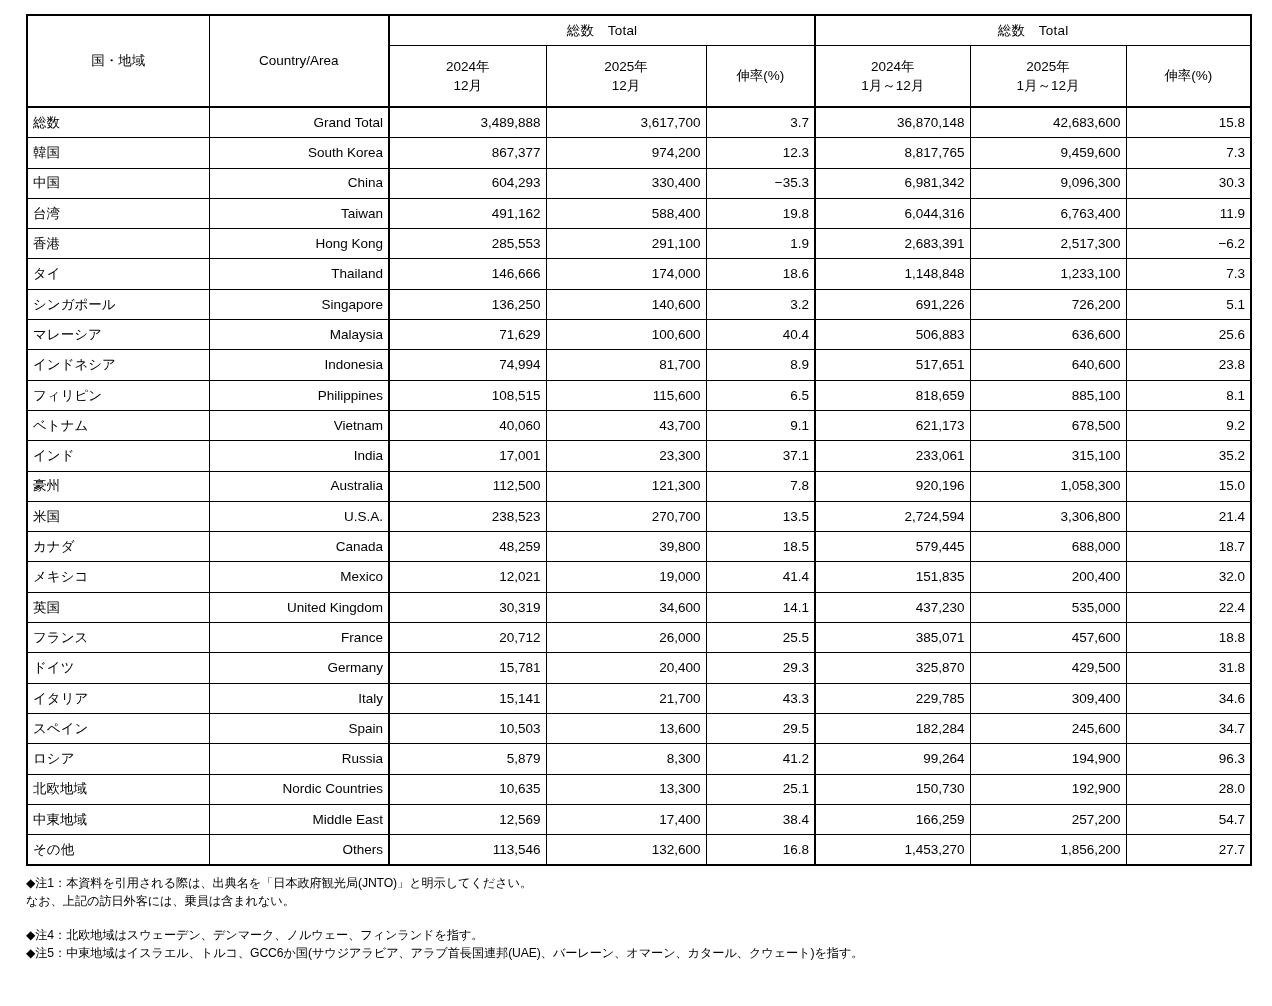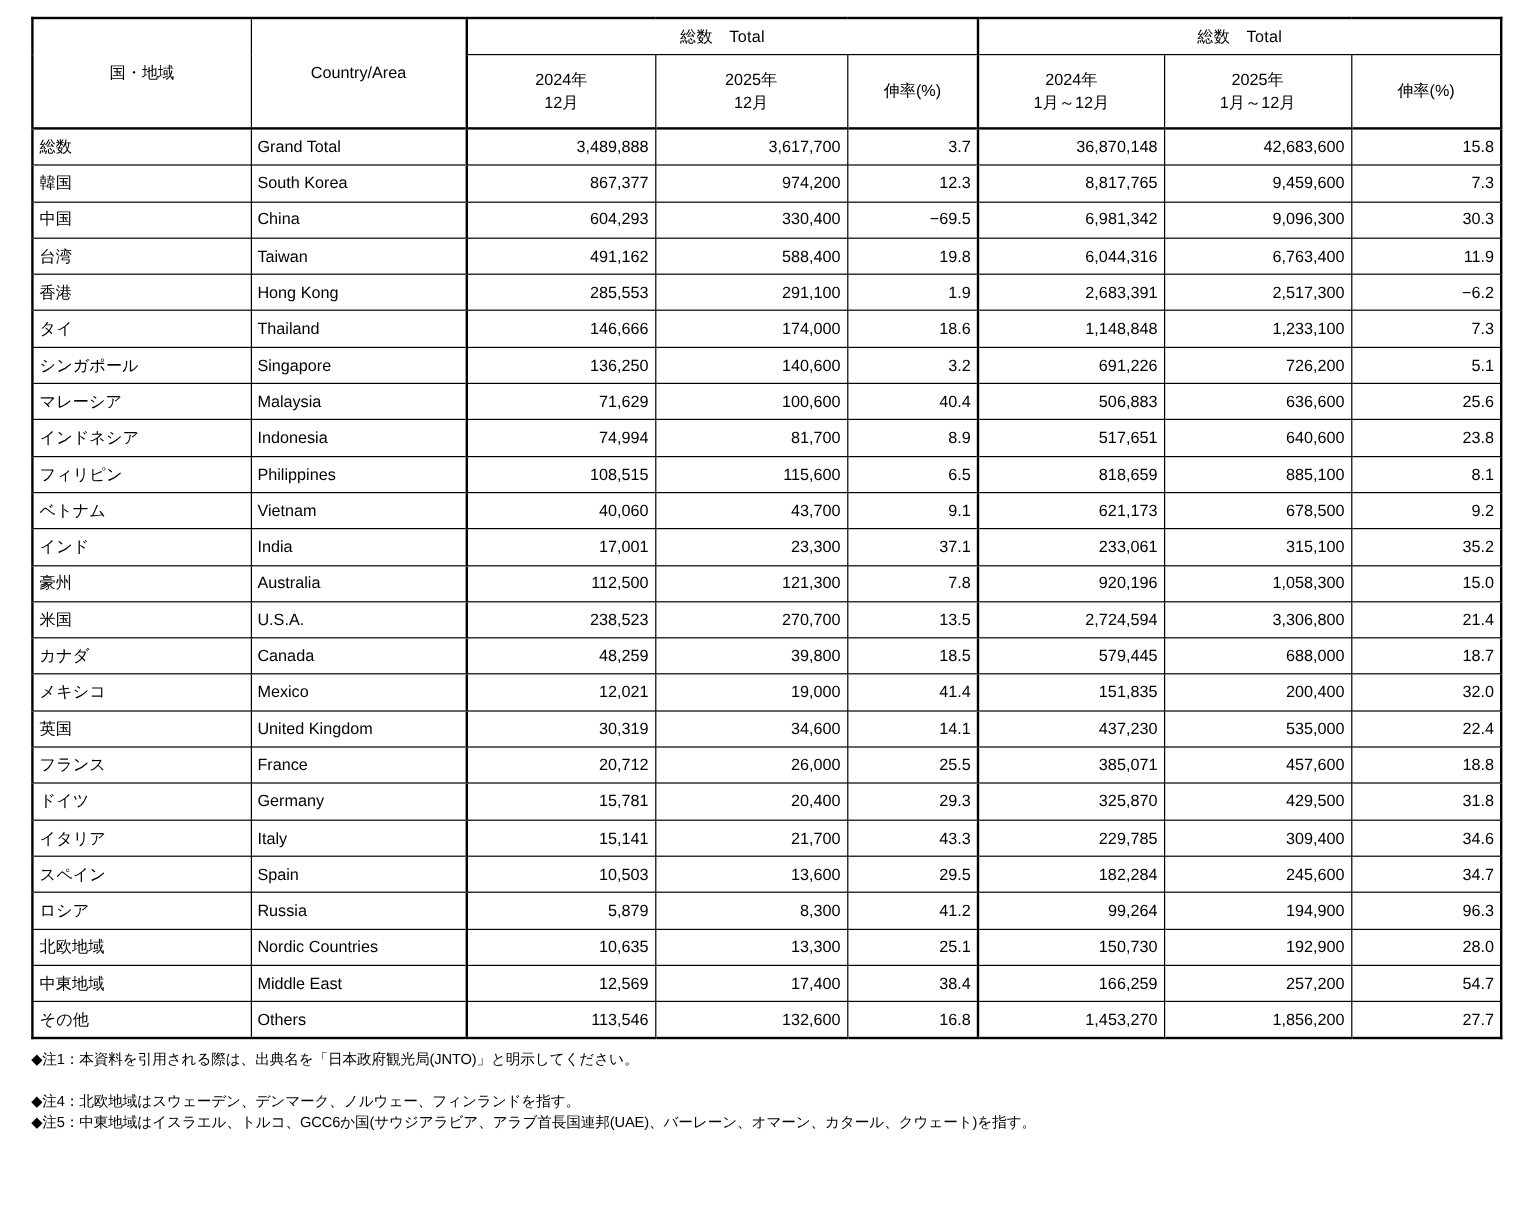--- a/index.html
+++ b/index.html
@@ -59,21 +59,21 @@
     justify-content: center;
     align-items: center;
     gap: 3px;
     height: 60px;
   }
   .hdr-group { letter-spacing: 0.2px; }
 
   
   tbody td { height: 29.3px; }
   td.name-jp { text-align: left; }
-  td.name-en { text-align: left; }
+  td.name-en { text-align: right; }
   td.num { text-align: right; padding-right: 7px; }
 
   
   col.c-jp   { width: 182px; }
   col.c-en   { width: 180px; }
   col.c-n1   { width: 157px; }
   col.c-n2   { width: 160px; }
   col.c-p1   { width: 109px; }
   col.c-n3   { width: 155px; }
   col.c-n4   { width: 156px; }
@@ -160,21 +160,21 @@
           <td class="num">12.3</td>
           <td class="num bl-thick">8,817,765</td>
           <td class="num">9,459,600</td>
           <td class="num br-thick">7.3</td>
         </tr>
         <tr>
           <td class="name-jp bl-thick">中国</td>
           <td class="name-en">China</td>
           <td class="num bl-thick">604,293</td>
           <td class="num">330,400</td>
-          <td class="num">−69.5</td>
+          <td class="num">−35.3</td>
           <td class="num bl-thick">6,981,342</td>
           <td class="num">9,096,300</td>
           <td class="num br-thick">30.3</td>
         </tr>
         <tr>
           <td class="name-jp bl-thick">台湾</td>
           <td class="name-en">Taiwan</td>
           <td class="num bl-thick">491,162</td>
           <td class="num">588,400</td>
           <td class="num">19.8</td>
@@ -390,18 +390,19 @@
           <td class="num bb-thick">16.8</td>
           <td class="num bl-thick bb-thick">1,453,270</td>
           <td class="num bb-thick">1,856,200</td>
           <td class="num br-thick bb-thick">27.7</td>
         </tr>
       </tbody>
   </table>
 
   <div class="notes">
     <div class="line">◆注1：本資料を引用される際は、出典名を「日本政府観光局(JNTO)」と明示してください。</div>
+    <div class="line">なお、上記の訪日外客には、乗員は含まれない。</div>
     <div class="spacer"></div>
     <div class="line">◆注4：北欧地域はスウェーデン、デンマーク、ノルウェー、フィンランドを指す。</div>
     <div class="line">◆注5：中東地域はイスラエル、トルコ、GCC6か国(サウジアラビア、アラブ首長国連邦(UAE)、バーレーン、オマーン、カタール、クウェート)を指す。</div>
   </div>
 
 </div>
 
 </body></html>

